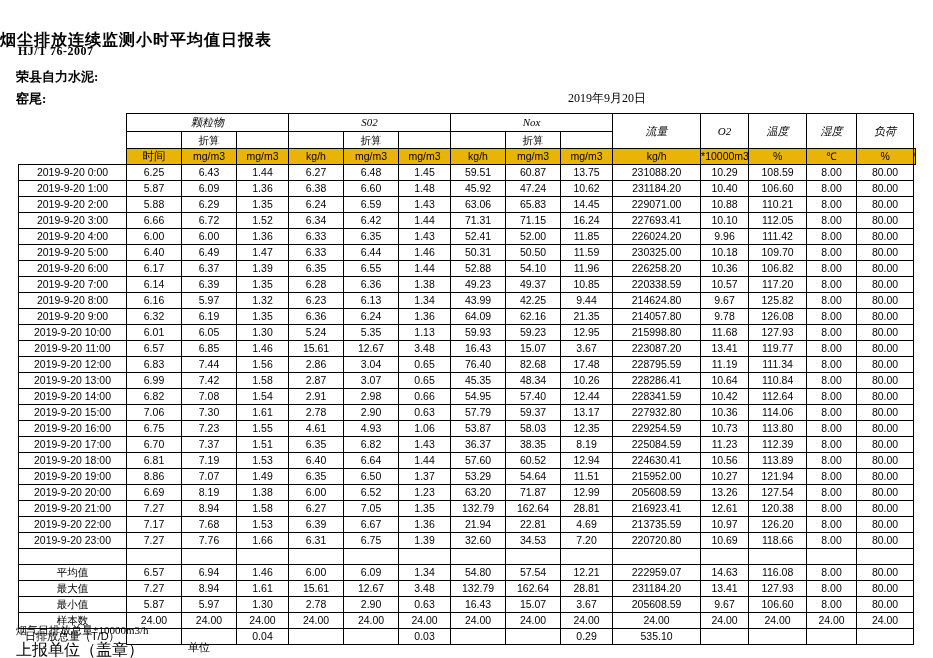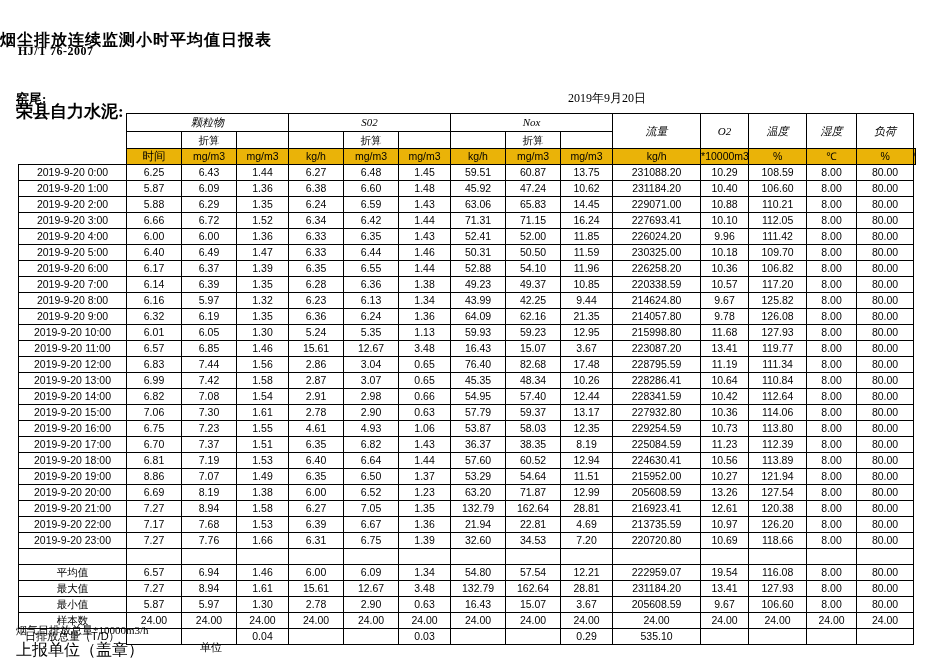--- a/index.html
+++ b/index.html
@@ -41,23 +41,22 @@
     font-family: "Liberation Serif", serif;
     font-size: 16px;
     font-weight: bold;
     letter-spacing: 1px;
   }
   .company {
     position: absolute;
     left: 16px;
     top: 68px;
     font-weight: bold;
-    font-size: 17px;
+    font-size: 13px;
     font-family: "Liberation Serif", serif;
-    margin-top: 32px;
   }
   .source {
     position: absolute;
     left: 16px;
     top: 90px;
     font-weight: bold;
     font-size: 13px;
     font-family: "Liberation Serif", serif;
   }
   .report-date {
@@ -130,21 +129,21 @@
   }
   .footer-unit {
     position: absolute;
     left: 16px;
     top: 640px;
     font-size: 16px;
     font-family: "Liberation Serif", serif;
   }
   .footer-unit2 {
     position: absolute;
-    left: 200px;
+    left: 188px;
     top: 640px;
     font-size: 11px;
     font-family: Liberation Mono, monospace;
   }
   .nb-t { border-top: none !important; }
   .nb-l { border-left: none !important; }
 </style>
 </head>
 <body>
 
@@ -646,21 +645,21 @@
           <td>6.57</td>
           <td>6.94</td>
           <td>1.46</td>
           <td>6.00</td>
           <td>6.09</td>
           <td>1.34</td>
           <td>54.80</td>
           <td>57.54</td>
           <td>12.21</td>
           <td>222959.07</td>
-          <td>19.54</td>
+          <td>14.63</td>
           <td>116.08</td>
           <td>8.00</td>
           <td>80.00</td>
         </tr>
         <tr>
           <td class="summary-label">最大值</td>
           <td>7.27</td>
           <td>8.94</td>
           <td>1.61</td>
           <td>15.61</td>

